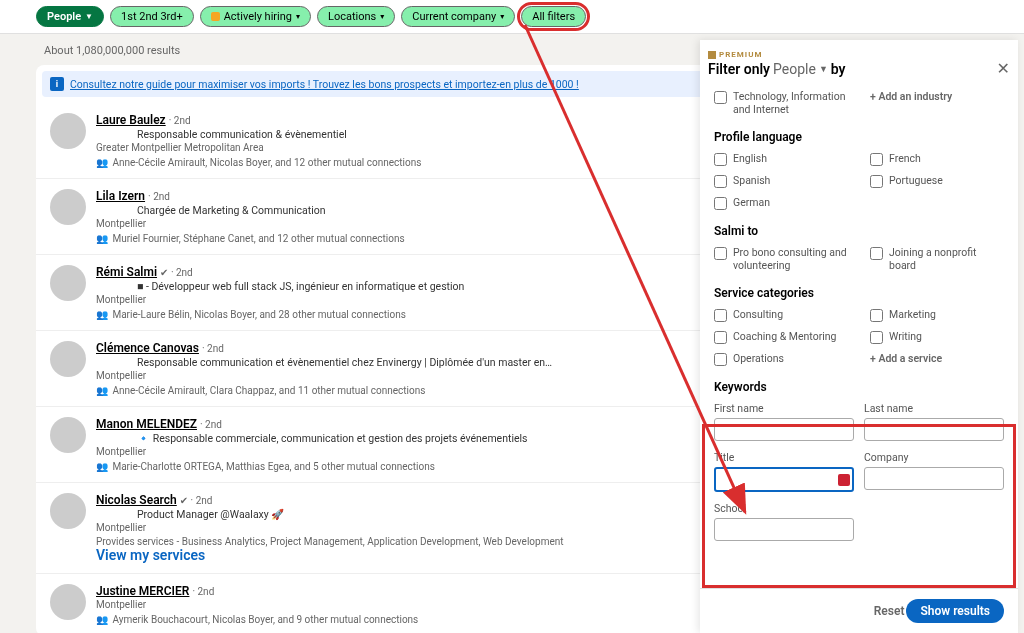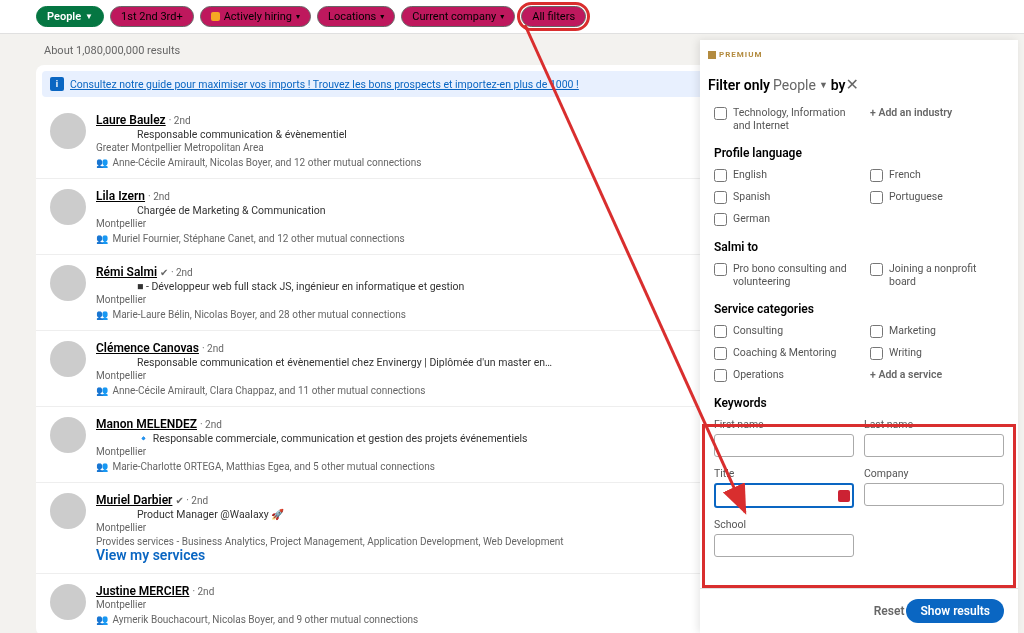--- a/index.html
+++ b/index.html
@@ -1,20 +1,20 @@
 <!DOCTYPE html>
 <html><head>
 <meta charset="utf-8">
 <style>
   * { box-sizing: border-box; margin: 0; padding: 0; font-family: -apple-system, BlinkMacSystemFont, "Segoe UI", Roboto, Helvetica, Arial, sans-serif; }
   body { background: #f3f2ef; font-size: 12px; color: #000; width: 1024px; height: 633px; overflow: hidden; position: relative; }
   
   
   .filter-bar { background: #fff; padding: 6px 36px; display: flex; gap: 6px; align-items: center; border-bottom: 1px solid #e0e0e0; }
-  .pill { border: 1px solid #666; border-radius: 14px; padding: 3px 10px; font-size: 11px; display: inline-flex; align-items: center; gap: 4px; background: #be185d; cursor: pointer; }
+  .pill { border: 1px solid #666; border-radius: 14px; padding: 3px 10px; font-size: 11px; display: inline-flex; align-items: center; gap: 4px; background: #86efac; cursor: pointer; }
   .pill.green { background: #057642; color: #fff; border-color: #057642; font-weight: 600; }
   .pill .caret { font-size: 8px; }
   .pill.highlight-red { outline: 3px solid #d92e2e; outline-offset: 1px; }
   .hiring-dot { width: 9px; height: 9px; background: #f5a623; display: inline-block; border-radius: 2px; }
   
   .results-header { padding: 10px 44px 8px; font-size: 11px; color: #666; }
   .main-area { display: flex; gap: 12px; padding: 0 36px; }
   .left-col { flex: 1; background: #fff; border-radius: 8px; overflow: hidden; }
   .right-col { width: 180px; }
   
@@ -59,21 +59,21 @@
   .promo-desc { color: #666; font-size: 8.5px; line-height: 1.2; }
   .promo-people { display: flex; align-items: center; gap: 3px; margin-top: 2px; }
   .promo-people .tiny-av { width: 10px; height: 10px; border-radius: 50%; background: #aaa; }
   .promo-people .txt { font-size: 8px; color: #666; }
   
   
   .filter-panel { position: absolute; top: 40px; right: 6px; bottom: 0; width: 318px; background: #fff; box-shadow: -2px 0 8px rgba(0,0,0,0.1); display: flex; flex-direction: column; z-index: 50; }
   .fp-header { padding: 10px 8px 6px; }
   .fp-premium { color: #b38b3f; font-size: 8px; font-weight: 700; letter-spacing: 1px; display: flex; align-items: center; gap: 3px; }
   .fp-premium::before { content: ""; width: 8px; height: 8px; background: #b38b3f; display: inline-block; }
-  .fp-title-row { display: flex; align-items: center; justify-content: flex-start; margin-top: 16px; }
+  .fp-title-row { display: flex; align-items: center; justify-content: space-between; margin-top: 0; }
   .fp-title { font-size: 14px; font-weight: 600; }
   .fp-people { color: #666; font-size: 14px; display: inline-flex; align-items: center; gap: 3px; }
   .fp-close { font-size: 16px; color: #666; cursor: pointer; }
   .fp-body { flex: 1; overflow-y: auto; padding: 0 14px 10px; }
   .fp-section { margin-top: 14px; }
   .fp-section h4 { font-size: 12px; font-weight: 600; margin-bottom: 8px; }
   .fp-grid { display: grid; grid-template-columns: 1fr 1fr; gap: 8px 22px; }
   .fp-check { display: flex; align-items: flex-start; gap: 6px; font-size: 10.5px; color: #555; }
   .fp-check input { width: 13px; height: 13px; margin-top: 1px; }
   .fp-add { color: #666; font-size: 10.5px; font-weight: 600; cursor: pointer; }
@@ -189,21 +189,21 @@
       <div class="mutual">
               <span>👥</span>
               <span>Marie-Charlotte ORTEGA, Matthias Egea, and 5 other mutual connections</span>
             </div>
     </div>
     <button class="connect-btn">Connect</button>
   </div>
         <div class="result">
     <div class="avatar"></div>
     <div class="result-body">
-      <div class="name-line"><a href="#" class="name">Muriel Darbier</a> <span class="degree">✔ · 2nd</span></div>
+      <div class="name-line"><a href="#" class="name">Nicolas Search</a> <span class="degree">✔ · 2nd</span></div>
       <div class="headline">Product Manager @Waalaxy 🚀</div>
       <div class="location">Montpellier</div>
       <div class="services">Provides services - Business Analytics, Project Management, Application Development, Web Development</div>
             <div class="view-services">View my services</div>
 
     </div>
     <button class="connect-btn">Connect</button>
   </div>
         <div class="result">
     <div class="avatar"></div>

